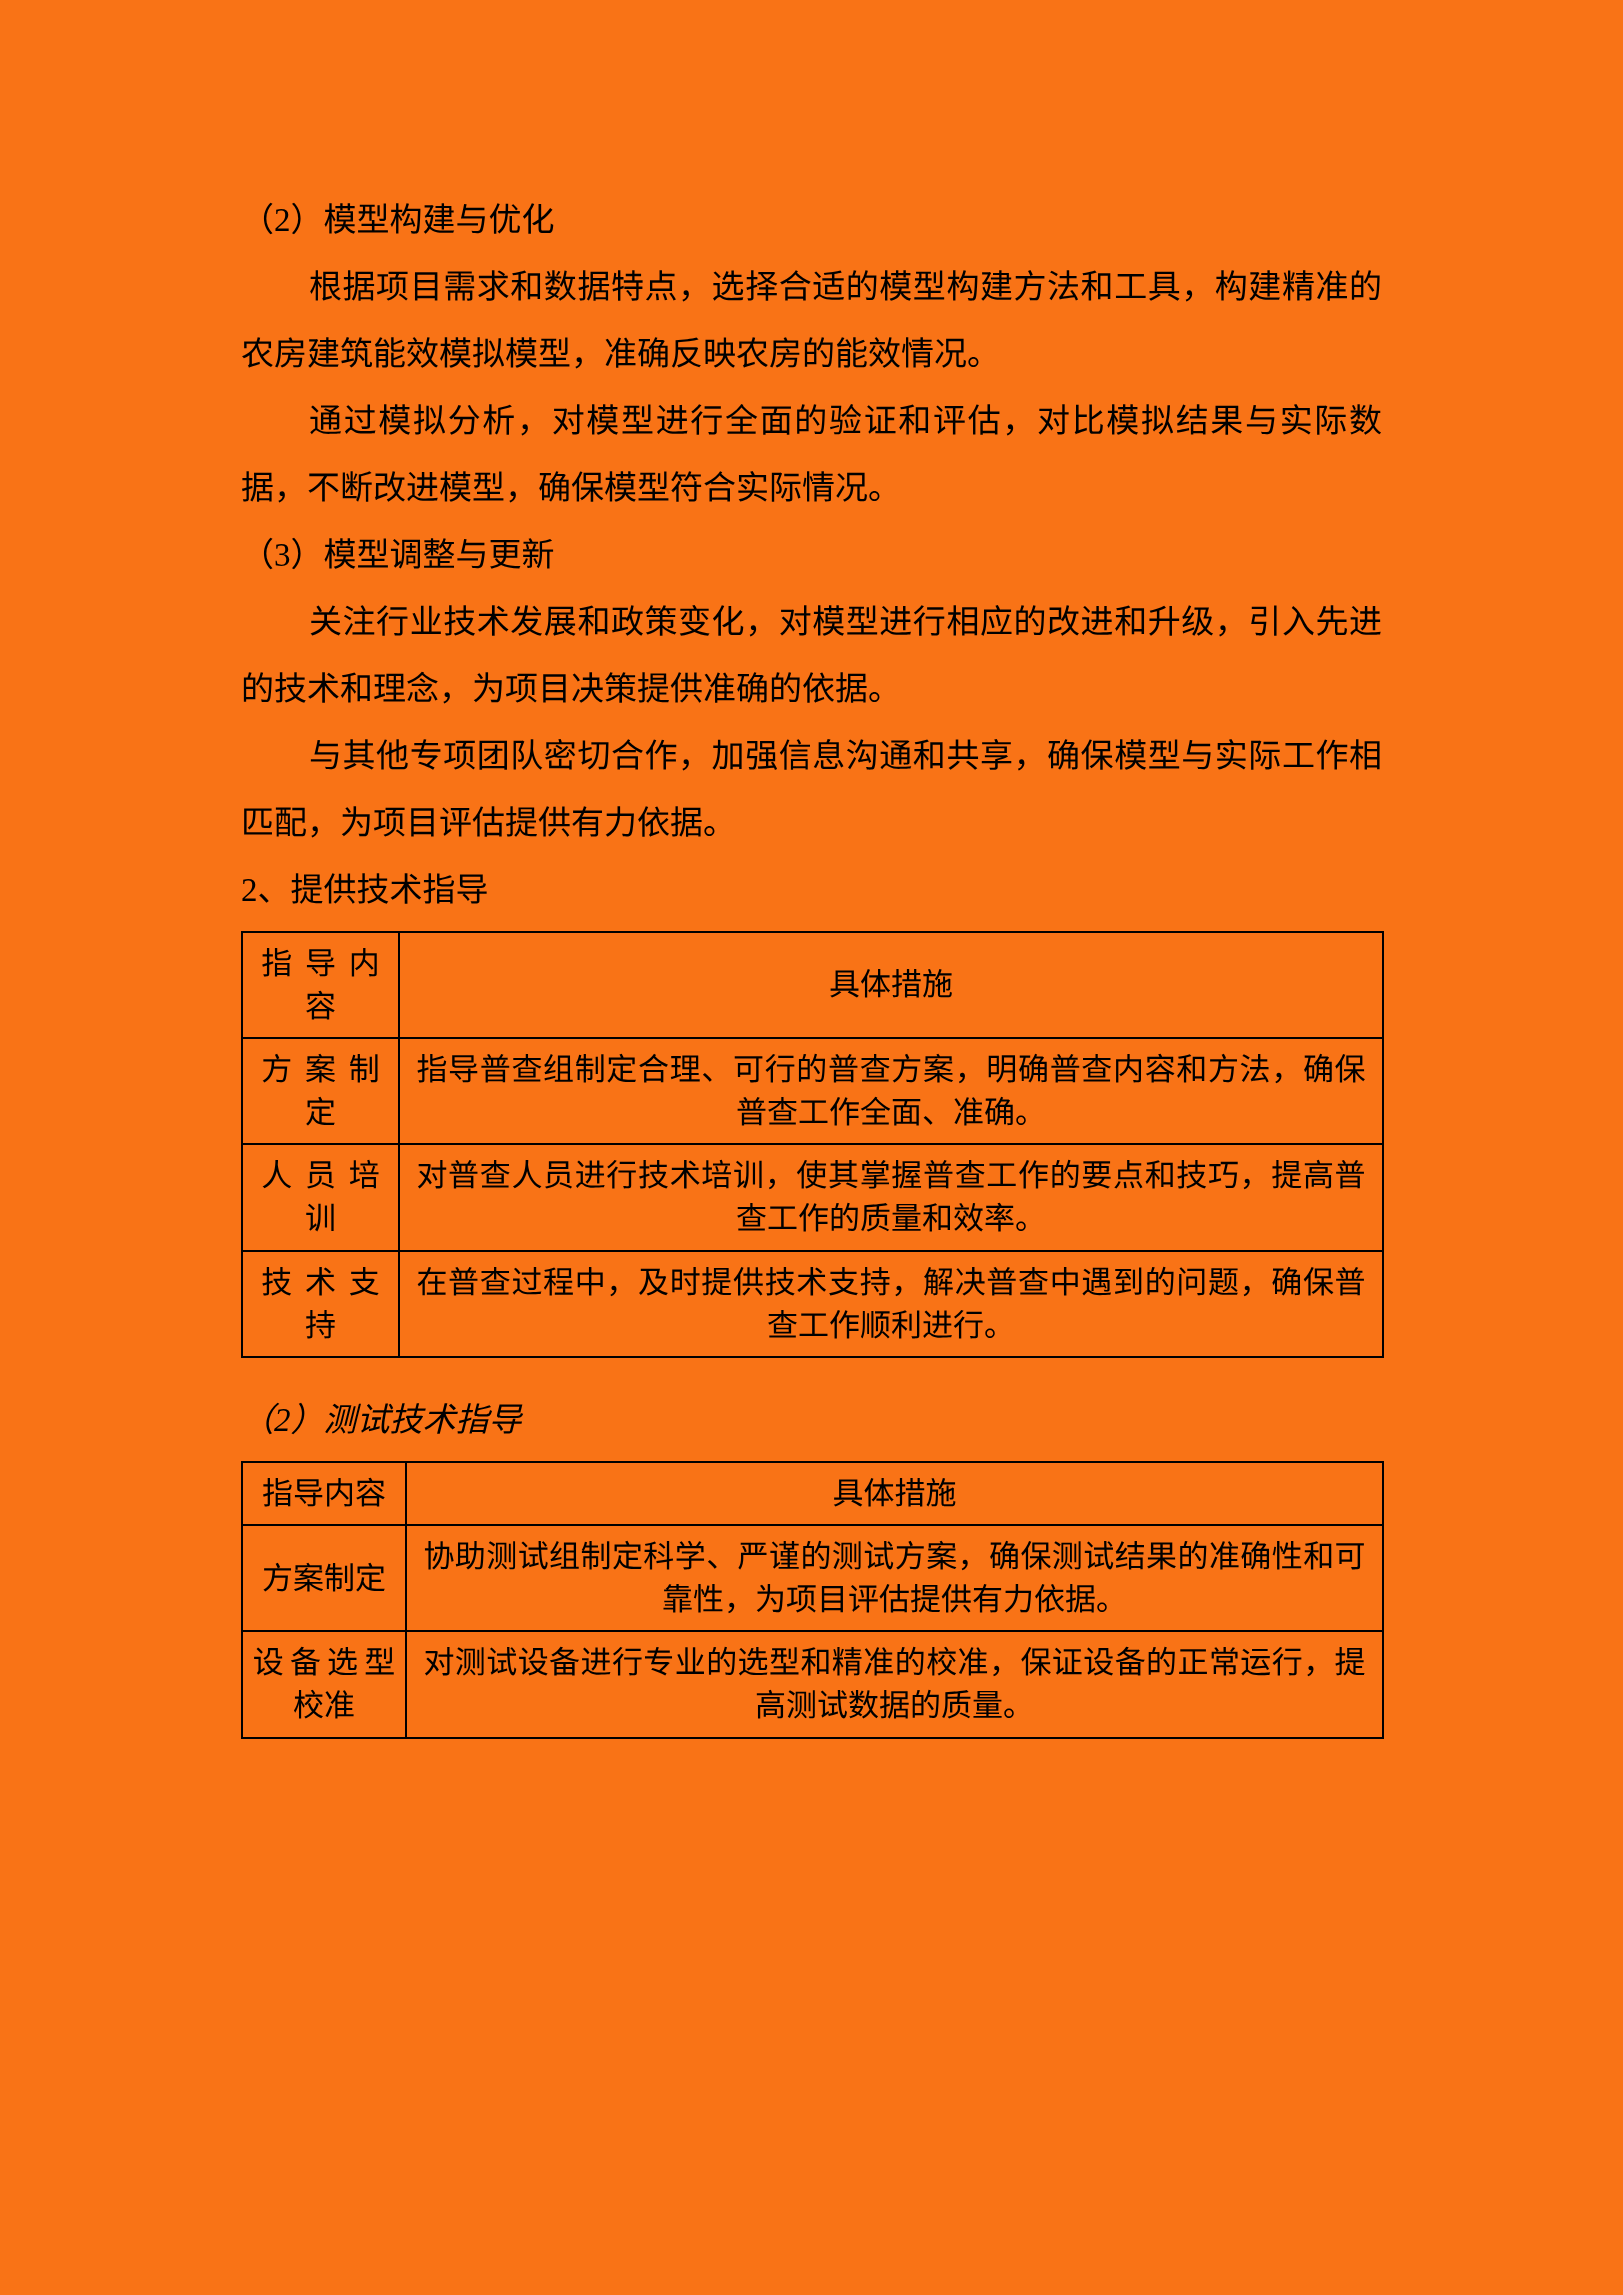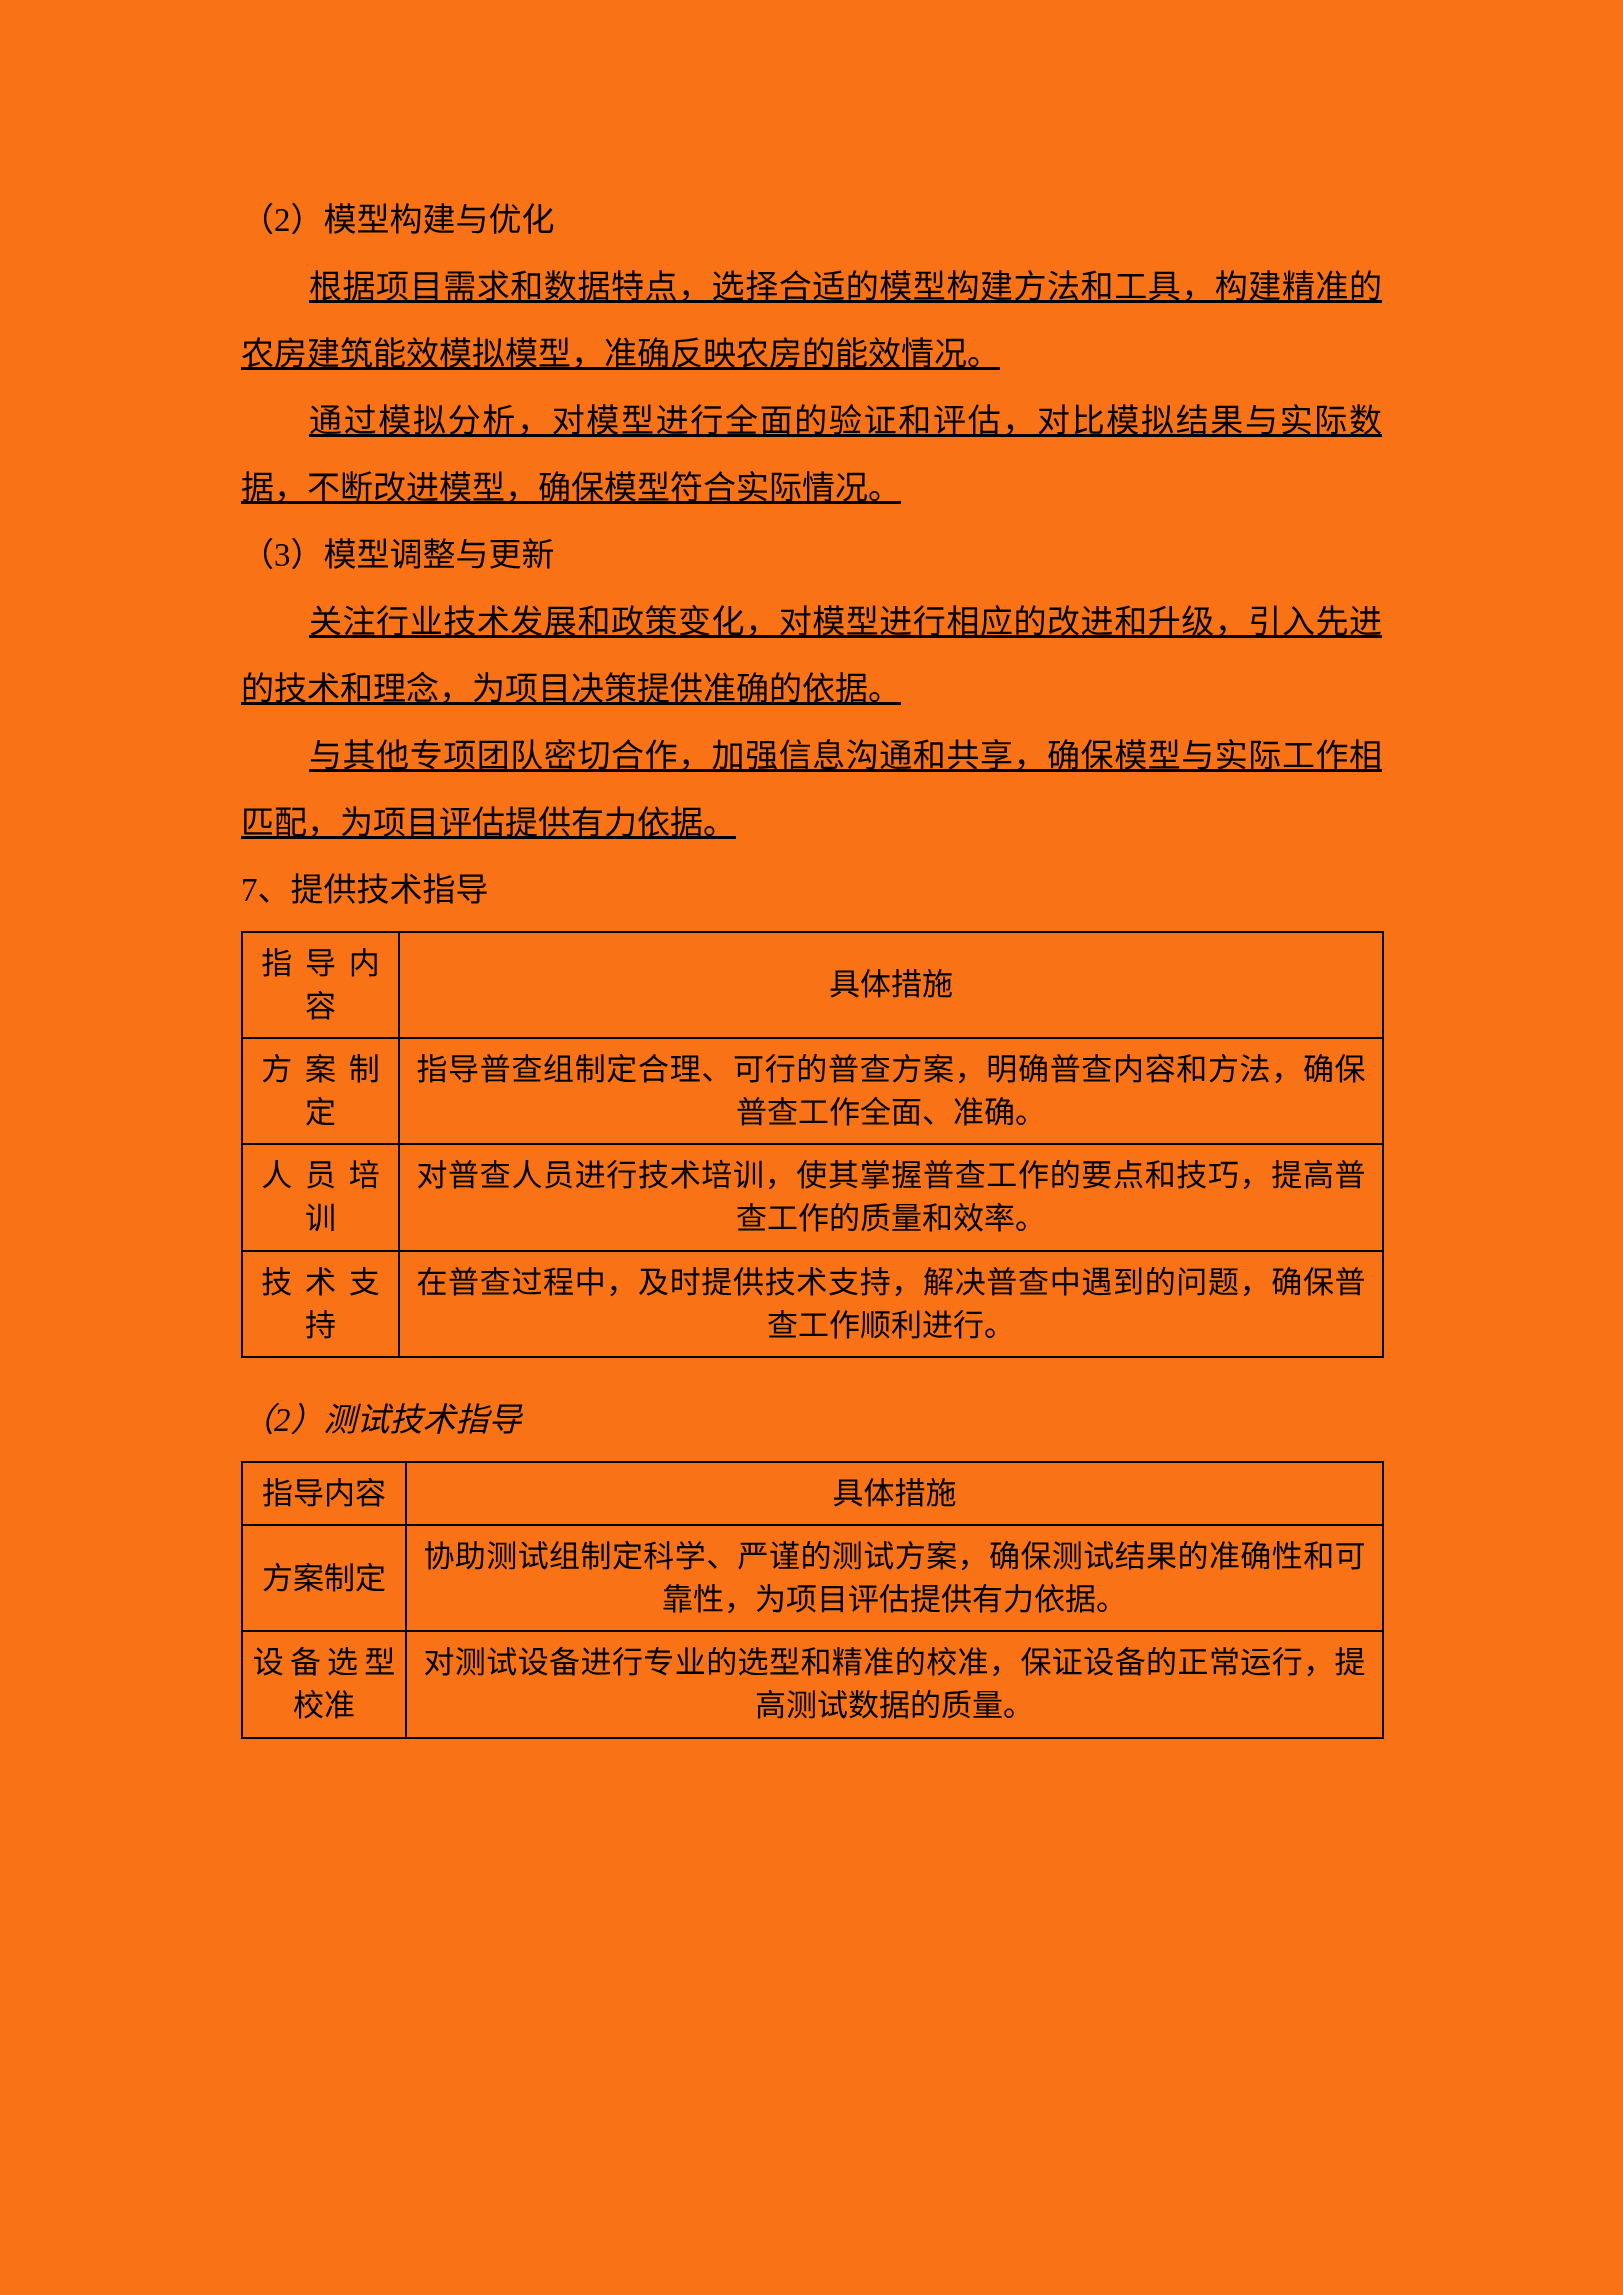--- a/index.html
+++ b/index.html
@@ -20,21 +20,20 @@
   }
   .bodyline {
     margin: 0;
     font-size: 33px;
     line-height: 67px;
     text-align: justify;
     text-justify: inter-ideograph;
   }
   .indent {
     text-indent: 68px;
-    text-decoration: underline;
   }
   table.doc-table {
     border-collapse: collapse;
     table-layout: fixed;
     width: 1141px;
     margin-top: 6.5px;
   }
   table.doc-table th,
   table.doc-table td {
     border: 2px solid #000000;
@@ -72,21 +71,21 @@
   <p class="bodyline">（2）模型构建与优化</p>
 
   <p class="bodyline indent">根据项目需求和数据特点，选择合适的模型构建方法和工具，构建精准的农房建筑能效模拟模型，准确反映农房的能效情况。</p>
   <p class="bodyline indent">通过模拟分析，对模型进行全面的验证和评估，对比模拟结果与实际数据，不断改进模型，确保模型符合实际情况。</p>
 
   <p class="bodyline">（3）模型调整与更新</p>
 
   <p class="bodyline indent">关注行业技术发展和政策变化，对模型进行相应的改进和升级，引入先进的技术和理念，为项目决策提供准确的依据。</p>
   <p class="bodyline indent">与其他专项团队密切合作，加强信息沟通和共享，确保模型与实际工作相匹配，为项目评估提供有力依据。</p>
 
-  <p class="bodyline">7、提供技术指导</p>
+  <p class="bodyline">2、提供技术指导</p>
 
   <table class="doc-table t1">
     <colgroup>
       <col style="width:157px">
       <col style="width:984px">
     </colgroup>
     <tbody>
       <tr>
         <th class="item-head">指导内容</th>
         <th class="measure-head">具体措施</th>

